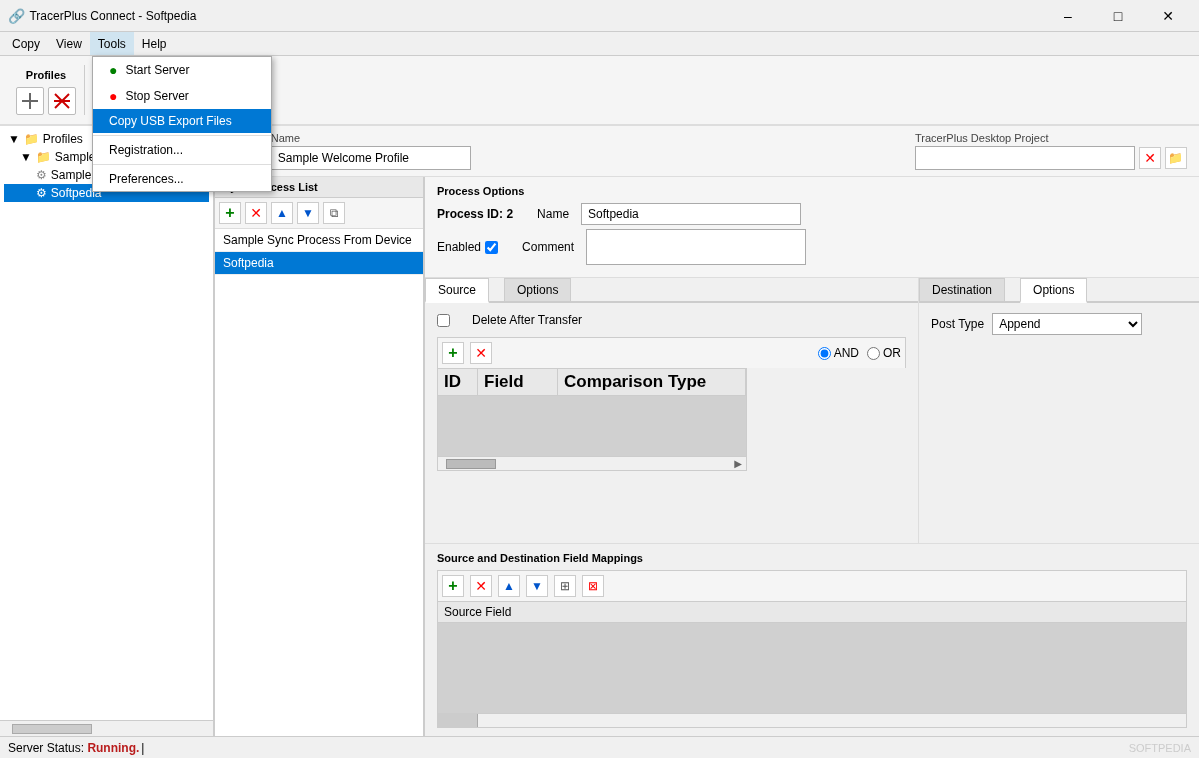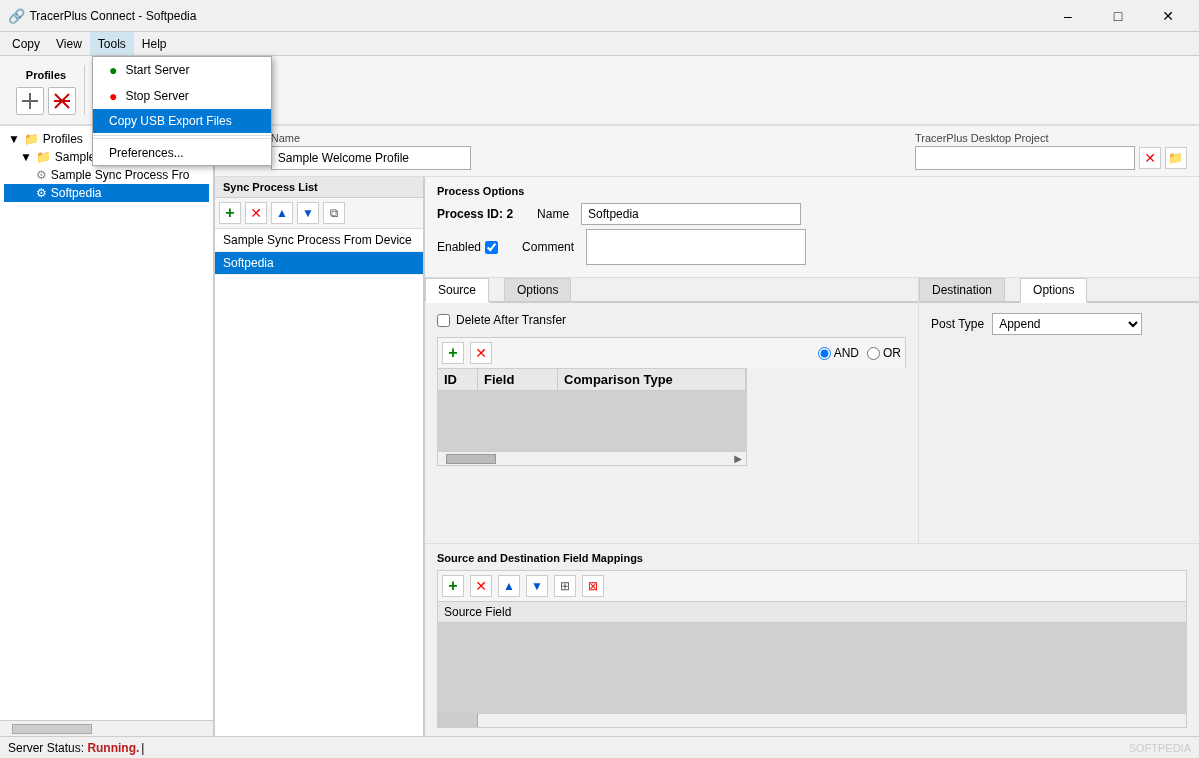--- a/index.html
+++ b/index.html
@@ -64,27 +64,27 @@
     .comment-textarea { border: 1px solid #aaa; padding: 2px 4px; width: 220px; height: 36px; background: white; resize: none; }
     .enabled-checkbox { display: flex; align-items: center; gap: 4px; }
 
     
     .tabs { display: flex; border-bottom: 2px solid #ccc; background: #f0f0f0; }
     .tab { padding: 4px 12px; cursor: pointer; border: 1px solid #ccc; border-bottom: none; background: #ddd; margin-right: 15px; font-size: 11px; }
     .tab.active { background: white; border-bottom: 2px solid white; margin-bottom: -2px; }
 
     
     .source-content { padding: 10px 12px; flex: 1; overflow: auto; }
-    .delete-after-transfer { display: flex; align-items: center; gap: 6px; margin-bottom: 10px; }
+    .delete-after-transfer { display: flex; align-items: center; gap: 22px; margin-bottom: 10px; }
     .source-filtering { margin-bottom: 10px; }
     .source-filtering-label { font-size: 11px; margin-bottom: 4px; }
     .filter-toolbar { display: flex; align-items: center; gap: 6px; padding: 4px; background: #f5f5f5; border: 1px solid #ccc; border-bottom: none; }
     .filter-table { border: 1px solid #ccc; background: white; width: 310px; }
     .filter-table-header { display: flex; background: #e8e8e8; border-bottom: 1px solid #ccc; }
-    .filter-table-cell { padding: 3px 6px; font-size: 13px; font-weight: bold; border-right: 1px solid #ccc; }
+    .filter-table-cell { padding: 3px 6px; font-size: 17px; font-weight: bold; border-right: 1px solid #ccc; }
     .filter-table-body { min-height: 60px; background: #d0d0d0; }
     .filter-scrollbar { height: 14px; background: #f0f0f0; border: 1px solid #ccc; border-top: none; display: flex; align-items: center; }
 
     
     .destination-section { padding: 10px 12px; }
     .post-type-row { display: flex; align-items: center; gap: 8px; }
     .post-type-select { border: 1px solid #aaa; padding: 2px; height: 22px; width: 150px; background: white; }
 
     
     .field-mappings-section { padding: 8px 12px; border-top: 1px solid #ddd; }
@@ -136,20 +136,23 @@
       <span>Start Server</span>
     </div>
     <div class="dropdown-item">
       <span style="color:red; font-size:14px;">●</span>
       <span>Stop Server</span>
     </div>
     <div class="dropdown-item highlighted">
       <span>Copy USB Export Files</span>
     </div>
     <div class="dropdown-sep"></div>
+    <div class="dropdown-item">
+      <span>Registration...</span>
+    </div>
     <div class="dropdown-sep"></div>
     <div class="dropdown-item">
       <span>Preferences...</span>
     </div>
   </div>
 </div>
 
 <div class="toolbar">
 
   <div class="toolbar-section">

